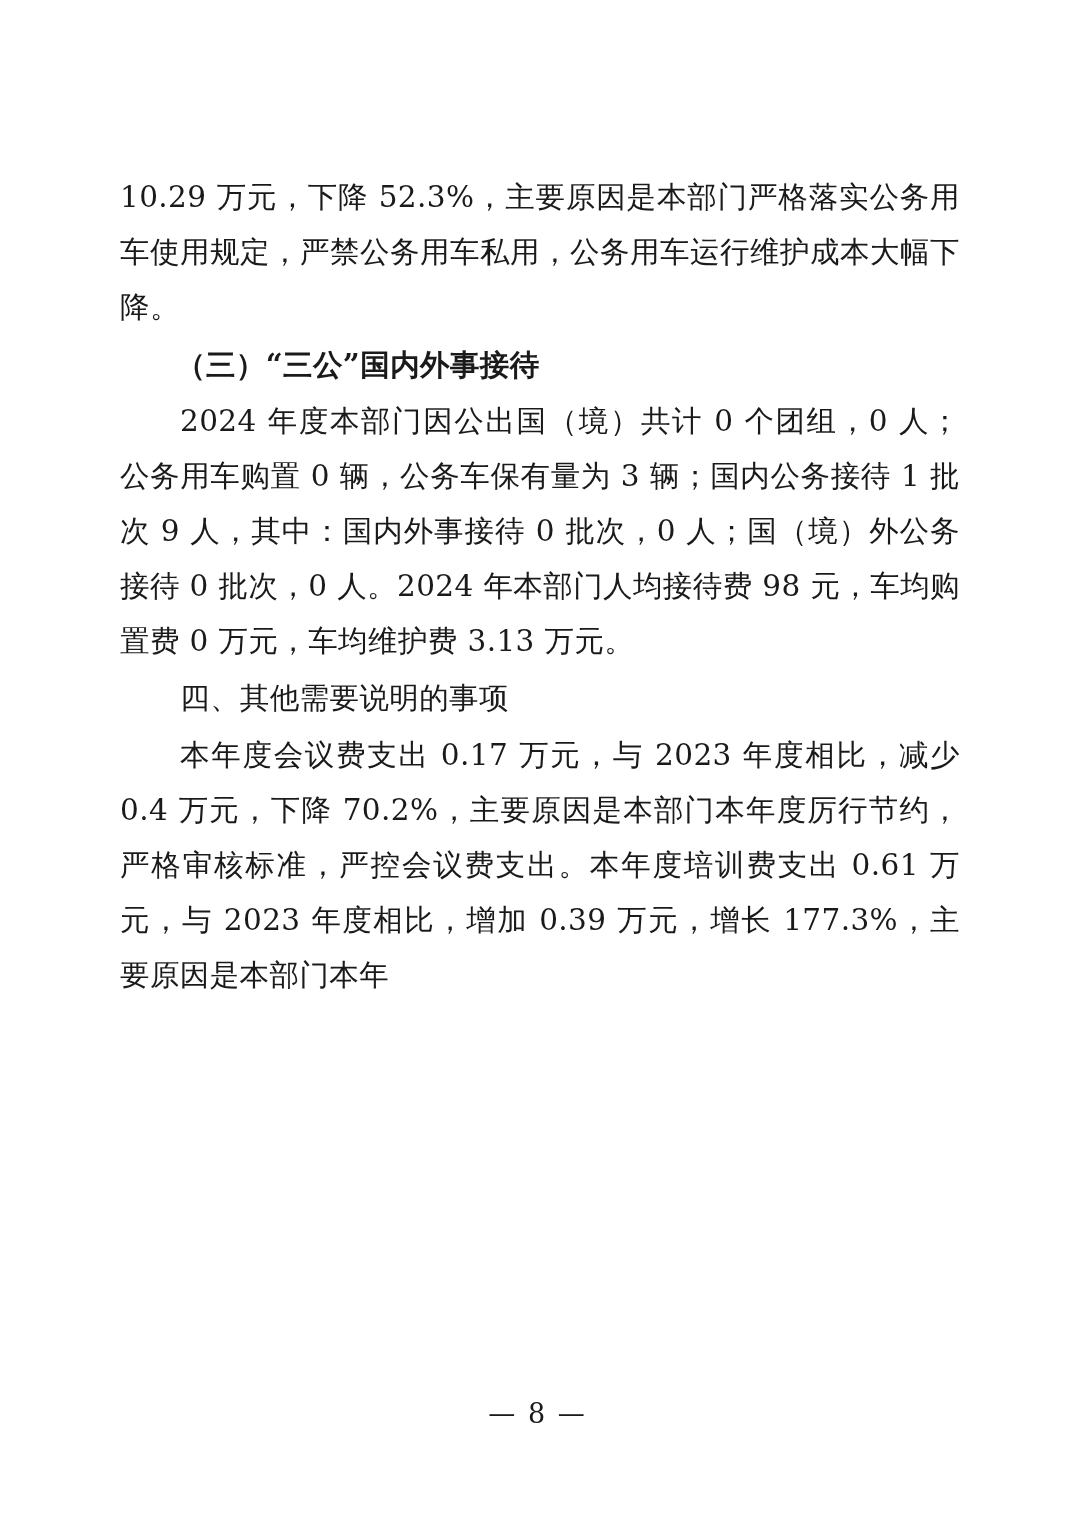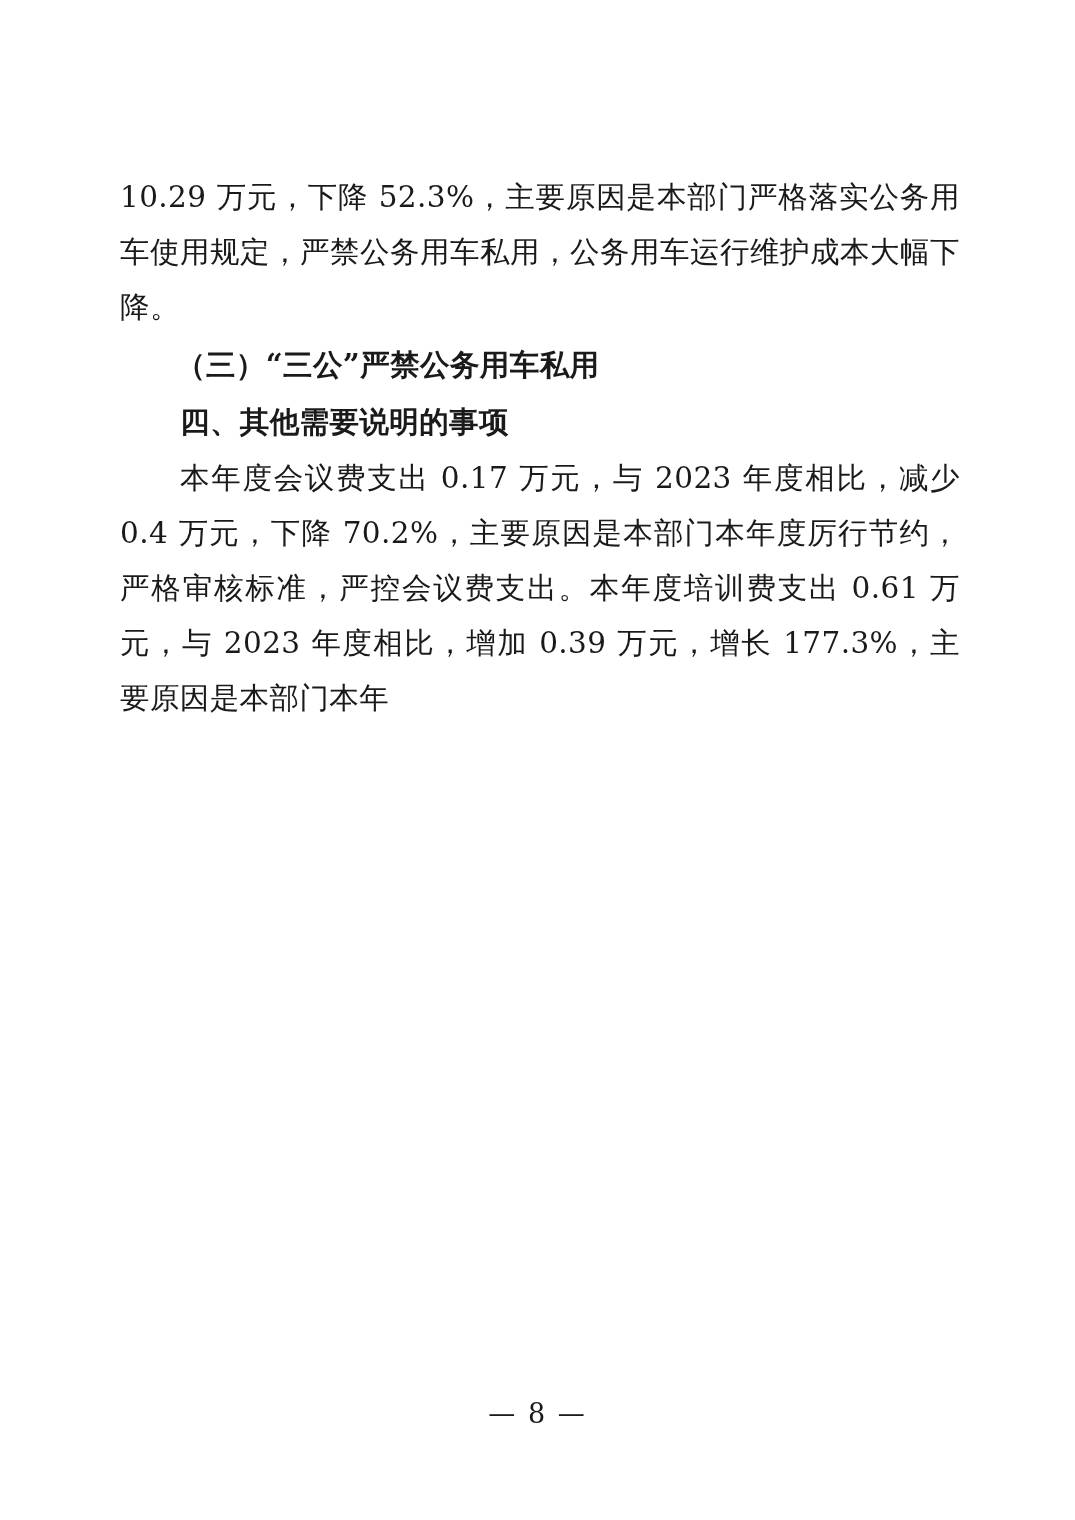--- a/index.html
+++ b/index.html
@@ -40,21 +40,21 @@
     text-indent: 0;
   }
   p.indent {
     text-indent: 60px;
   }
   p.heading {
     margin: 0 0 2px 0;
     font-size: 29.5px;
     line-height: 55px;
     text-indent: 60px;
-    font-weight: bold;
+    font-weight: normal;
     letter-spacing: 0.4px;
   }
   p.subheading {
     margin: 0 0 2px 0;
     font-size: 29.5px;
     line-height: 55px;
     text-indent: 56px;
     font-weight: bold;
     letter-spacing: 0.4px;
   }
@@ -69,18 +69,19 @@
     color: #1a1a1a;
     letter-spacing: 2px;
   }
 </style>
 </head>
 <body>
 
 <div class="page">
   <div class="content">
     <p class="para">10.29 万元，下降 52.3%，主要原因是本部门严格落实公务用车使用规定，严禁公务用车私用，公务用车运行维护成本大幅下降。</p>
-    <p class="subheading">（三）“三公”严禁公务用车私用</p>
+    <p class="subheading">（三）“三公”国内外事接待</p>
+    <p class="para indent">2024 年度本部门因公出国（境）共计 0 个团组，0 人；公务用车购置 0 辆，公务车保有量为 3 辆；国内公务接待 1 批次 9 人，其中：国内外事接待 0 批次，0 人；国（境）外公务接待 0 批次，0 人。2024 年本部门人均接待费 98 元，车均购置费 0 万元，车均维护费 3.13 万元。</p>
     <p class="heading">四、其他需要说明的事项</p>
     <p class="para indent">本年度会议费支出 0.17 万元，与 2023 年度相比，减少 0.4 万元，下降 70.2%，主要原因是本部门本年度厉行节约，严格审核标准，严控会议费支出。本年度培训费支出 0.61 万元，与 2023 年度相比，增加 0.39 万元，增长 177.3%，主要原因是本部门本年</p>
   </div>
   <div class="footer">— 8 —</div>
 </div>
 
 </body></html>

